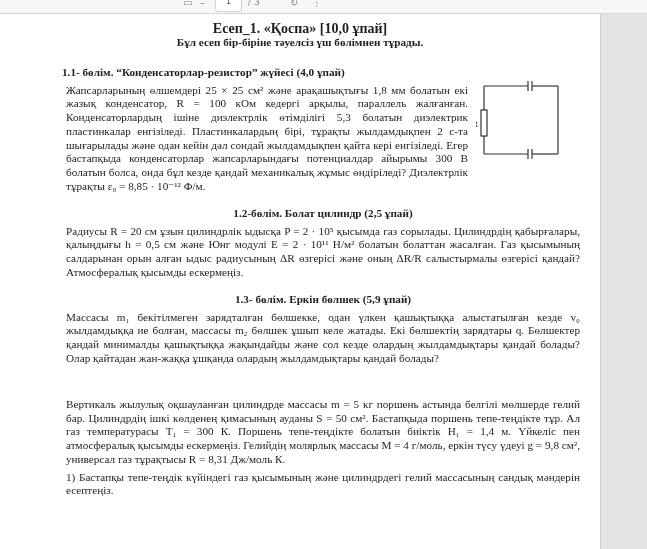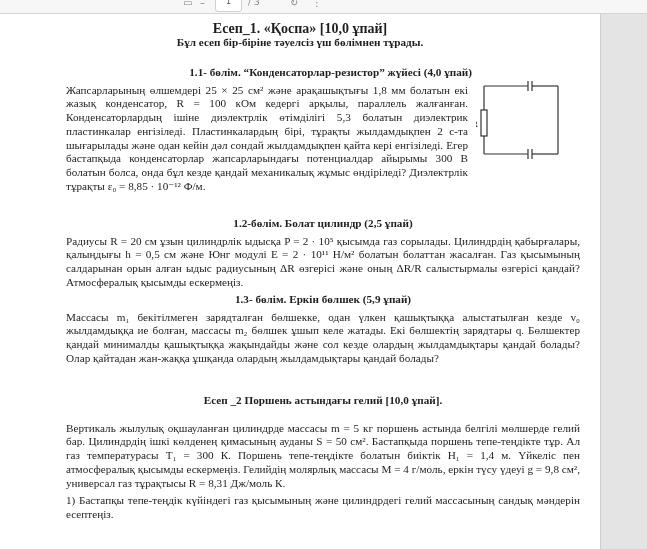--- a/index.html
+++ b/index.html
@@ -44,21 +44,21 @@
   <span class="tb-icon" style="left:312px">⋮</span>
 </div>
 
 <div class="page">
   <div class="content" style="left:0; width:600px; top:8px;">
     <div class="title">Есеп_1. «Қоспа» [10,0 ұпай]</div>
     <div class="subtitle">Бұл есеп бір-біріне тәуелсіз үш бөлімнен тұрады.</div>
   </div>
 
   <div class="content" style="top:52px;">
-    <div class="sec-h" style="text-align:right;">1.1- бөлім. “Конденсаторлар-резистор” жүйесі (4,0 ұпай)</div>
+    <div class="sec-h" style="text-align:left;">1.1- бөлім. “Конденсаторлар-резистор” жүйесі (4,0 ұпай)</div>
     <p>Жапсарларының өлшемдері 25 × 25 см² және арақашықтығы 1,8 мм болатын екі жазық конденсатор, R = 100 кОм кедергі арқылы, параллель жалғанған. Конденсаторлардың ішіне диэлектрлік өтімділігі 5,3 болатын диэлектрик пластинкалар енгізіледі. Пластинкалардың бірі, тұрақты жылдамдықпен 2 с-та шығарылады және одан кейін дәл сондай жылдамдықпен қайта кері енгізіледі. Егер бастапқыда конденсаторлар жапсарларындағы потенциалдар айырымы 300 В болатын болса, онда бұл кезде қандай механикалық жұмыс өндіріледі? Диэлектрлік тұрақты ε₀ = 8,85 · 10⁻¹² Ф/м.</p>
   </div>
 
   <svg class="circuit" width="90" height="80" viewBox="0 0 90 80">
     <g stroke="#333" stroke-width="1.2" fill="none">
       <line x1="8" y1="6" x2="52" y2="6"></line>
       <line x1="52" y1="1" x2="52" y2="11"></line>
       <line x1="56" y1="1" x2="56" y2="11"></line>
       <line x1="56" y1="6" x2="82" y2="6"></line>
       <line x1="82" y1="6" x2="82" y2="74"></line>
@@ -66,28 +66,27 @@
       <line x1="56" y1="69" x2="56" y2="79"></line>
       <line x1="52" y1="69" x2="52" y2="79"></line>
       <line x1="52" y1="74" x2="8" y2="74"></line>
       <line x1="8" y1="6" x2="8" y2="30"></line>
       <rect x="5" y="30" width="6" height="26"></rect>
       <line x1="8" y1="56" x2="8" y2="74"></line>
     </g>
     <text x="-4" y="47" font-size="8" font-weight="bold" font-family="Liberation Serif, serif" fill="#333">R</text>
   </svg>
 
-  <div class="content full" style="top:203px;">
+  <div class="content full" style="top:193px;">
     <div class="sec-h">1.2-бөлім. Болат цилиндр (2,5 ұпай)</div>
     <p>Радиусы R = 20 см ұзын цилиндрлік ыдысқа P = 2 · 10⁵ қысымда газ сорылады. Цилиндрдің қабырғалары, қалыңдығы h = 0,5 см және Юнг модулі E = 2 · 10¹¹ Н/м² болатын болаттан жасалған. Газ қысымының салдарынан орын алған ыдыс радиусының ΔR өзгерісі және оның ΔR/R салыстырмалы өзгерісі қандай? Атмосфералық қысымды ескермеңіз.</p>
   </div>
 
   <div class="content full" style="top:279px;">
     <div class="sec-h">1.3- бөлім. Еркін бөлшек (5,9 ұпай)</div>
     <p>Массасы m₁ бекітілмеген зарядталған бөлшекке, одан үлкен қашықтыққа алыстатылған кезде v₀ жылдамдыққа ие болған, массасы m₂ бөлшек ұшып келе жатады. Екі бөлшектің зарядтары q. Бөлшектер қандай минималды қашықтыққа жақындайды және сол кезде олардың жылдамдықтары қандай болады? Олар қайтадан жан-жаққа ұшқанда олардың жылдамдықтары қандай болады?</p>
   </div>
 
   <div class="content full" style="top:380px;">
-    <div class="sec-h" style="margin-bottom:14px;">Есеп _2 Поршень астындағы гелий [10,0 ұпай].</div>
     <p>Вертикаль жылулық оқшауланған цилиндрде массасы m = 5 кг поршень астында белгілі мөлшерде гелий бар. Цилиндрдің ішкі көлденең қимасының ауданы S = 50 см². Бастапқыда поршень тепе-теңдікте тұр. Ал газ температурасы T₁ = 300 К. Поршень тепе-теңдікте болатын биіктік H₁ = 1,4 м. Үйкеліс пен атмосфералық қысымды ескермеңіз. Гелийдің молярлық массасы M = 4 г/моль, еркін түсу үдеуі g = 9,8 см², универсал газ тұрақтысы R = 8,31 Дж/моль К.</p>
     <p>1) Бастапқы тепе-теңдік күйіндегі газ қысымының және цилиндрдегі гелий массасының сандық мәндерін есептеңіз.</p>
   </div>
 </div>
 
 </body></html>

